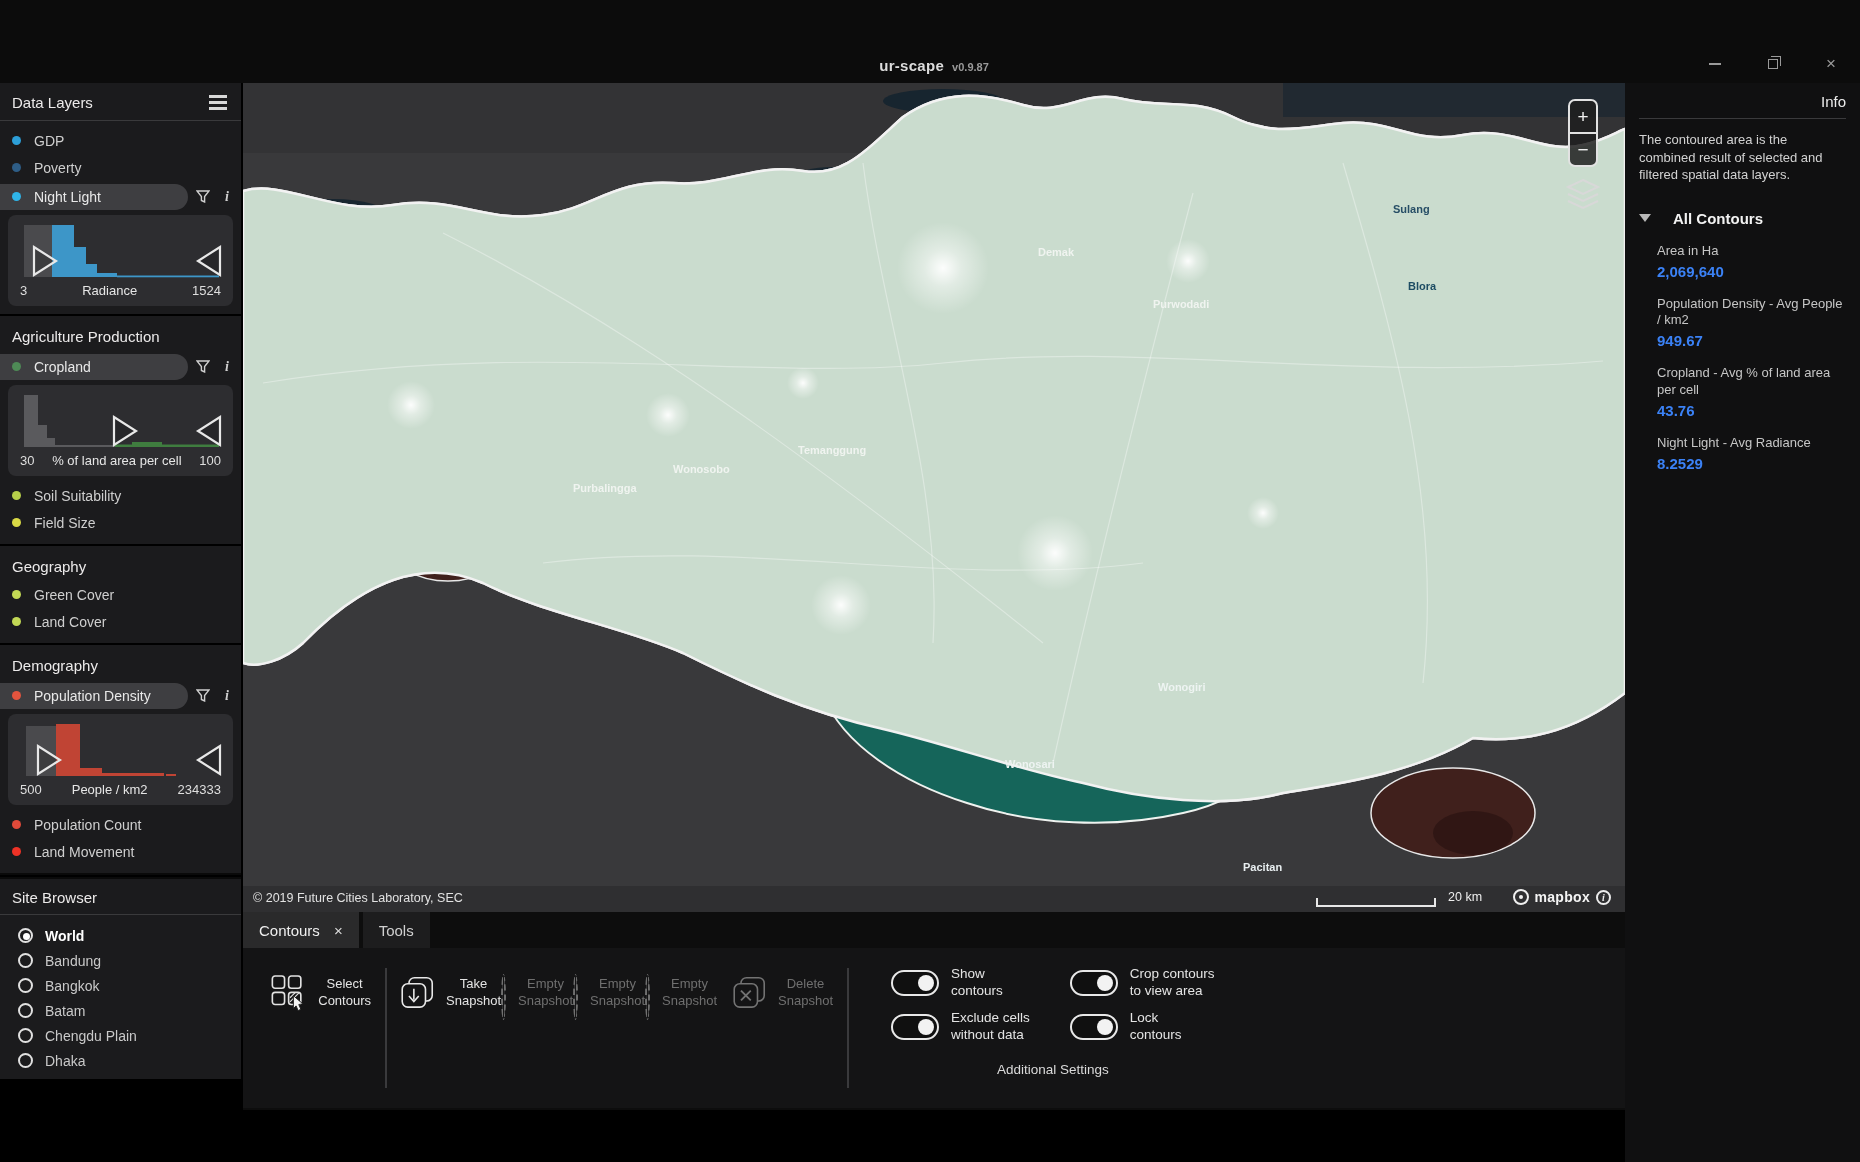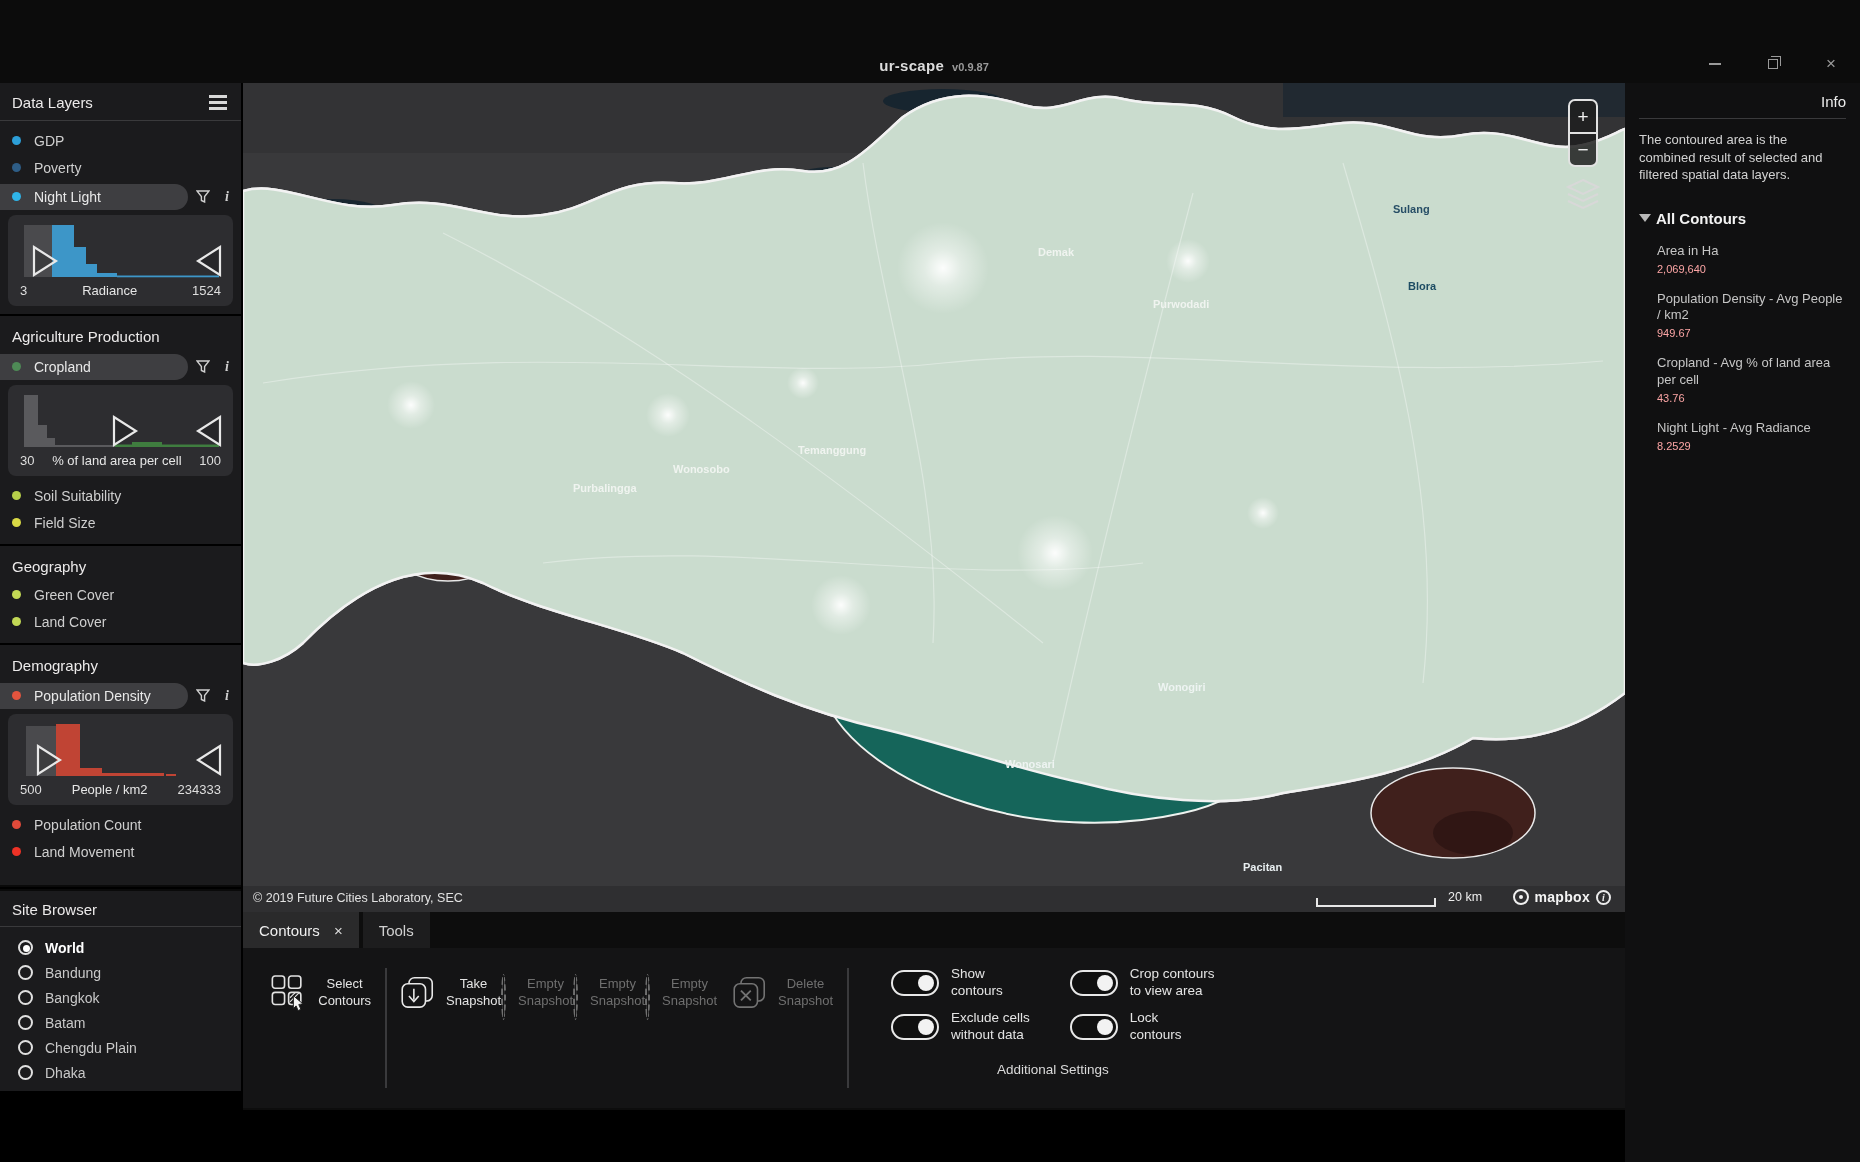--- a/index.html
+++ b/index.html
@@ -12,21 +12,21 @@
   #app-title { font-size:15px; font-weight:bold; color:#dcdcdc; letter-spacing:.3px; }
   #app-version { font-size:11px; color:#9a9a9a; margin-left:8px;font-weight:bold; }
   #win-controls { position:absolute; right:18px; bottom:10px; display:flex; gap:36px; align-items:center; }
   .win-btn { width:22px; height:18px; display:flex; align-items:center; justify-content:center; color:#9a9a9a; font-size:15px; cursor:default; }
   .win-min-glyph { width:12px; height:2px; background:#9a9a9a; }
   .win-restore-glyph { width:10px; height:10px; border:1px solid #9a9a9a; position:relative; }
   .win-restore-glyph::before { content:""; position:absolute; left:2px; top:-4px; width:9px; height:9px; border:1px solid #9a9a9a; border-left:none; border-bottom:none; }
 
   
   #sidebar { position:absolute; left:0; top:83px; width:243px; height:1079px; background:#000; border-right:2px solid #000; }
-  #layers-panel { background:#1b1b1d; padding-bottom:20px; }
+  #layers-panel { background:#1b1b1d; padding-bottom:8px; }
   .side-header { display:flex; align-items:center; justify-content:space-between; padding:10px 12px 8px 12px; border-bottom:1px solid #3a3a3c; }
   .side-header .htxt { font-size:15px; color:#eceaea; }
   .burger { display:flex; flex-direction:column; gap:3px; cursor:pointer; padding:2px; }
   .burger i { display:block; width:18px; height:3px; background:#d8d8d8; }
   .group-header { font-size:15px; color:#eceaea; padding:12px 12px 6px 12px; border-top:2px solid #000; margin-top:8px; }
   .lrow { display:flex; align-items:center; height:27px; padding-left:12px; font-size:14px; color:#cfcfcf; cursor:pointer; }
   .dot { width:9px; height:9px; border-radius:50%; margin-right:13px; flex:0 0 auto; }
   .selrow { display:flex; align-items:center; height:29px; margin:1px 0; }
   .pill { display:flex; align-items:center; height:26px; flex:0 0 188px; background:#3e3e41; border-radius:0 13px 13px 0; padding-left:12px; font-size:14px; color:#e8e8e8; }
   .mini-icon { margin-left:6px; display:flex; align-items:center; justify-content:center; width:18px; height:18px; cursor:pointer; }
@@ -57,26 +57,26 @@
   .info-circ { width:15px; height:15px; border:2px solid #ececec; border-radius:50%; color:#ececec; font-size:10px; font-weight:bold; display:flex; align-items:center; justify-content:center; font-family:"Liberation Serif", serif; font-style:italic; }
   #zoom-ctl { position:absolute; right:27px; top:16px; width:30px; border:2px solid #e2e2e2; border-radius:7px; background:rgba(30,30,30,.85); overflow:hidden; }
   .zoom-btn { height:31px; display:flex; align-items:center; justify-content:center; color:#f0f0f0; font-size:19px; cursor:pointer; }
   #zoom-ctl .sep { height:2px; background:#e2e2e2; }
   #layers-ctl { position:absolute; right:23px; top:95px; cursor:pointer; }
 
   
   #infopanel { position:absolute; left:1625px; top:83px; width:235px; height:1079px; background:#101011; padding:10px 14px; }
   #info-title { font-size:15px; color:#ececec; padding-bottom:8px; border-bottom:1px solid #3a3a3c;text-align:right; }
   #info-desc { font-size:13px; line-height:1.35; color:#d2d2d2; margin-top:12px; }
-  #contours-head { display:flex; align-items:center; gap:5px; margin-top:26px; }
+  #contours-head { display:flex; align-items:center; gap:22px; margin-top:26px; }
   .tri-down { width:0; height:0; border-left:6px solid transparent; border-right:6px solid transparent; border-top:8px solid #b8b8b8; }
   #contours-title { font-size:15px; font-weight:bold; color:#f2f2f2; }
   .stat { margin:16px 0 0 18px; }
   .stat .slabel { font-size:13px; color:#c6c6c6; line-height:1.3; }
-  .stat .svalue { font-size:11px; font-weight:normal; color:#fca5a5; margin-top:3px; }
+  .stat .svalue { font-size:15px; font-weight:bold; color:#3b82f6; margin-top:3px; }
 
   
   #bottom { position:absolute; left:243px; top:912px; width:1382px; height:198px; background:#0d0d0d; }
   #tabs { display:flex; height:36px; gap:4px; }
   .tab { display:flex; align-items:center; gap:14px; padding:0 16px; font-size:15px; cursor:pointer; }
   .tab.active { background:#2a2a2b; color:#efefef; }
   .tab.idle { background:#1d1d1e; color:#d0d0d0; }
   .tab-close { font-size:15px; color:#dcdcdc; cursor:pointer; }
   #toolbar { display:flex; align-items:flex-start; padding:18px 0 0 28px; height:160px; background:#141415; }
   .tool-btn { width:100px; display:flex; flex-direction:row; align-items:center; gap:12px; cursor:pointer; }

